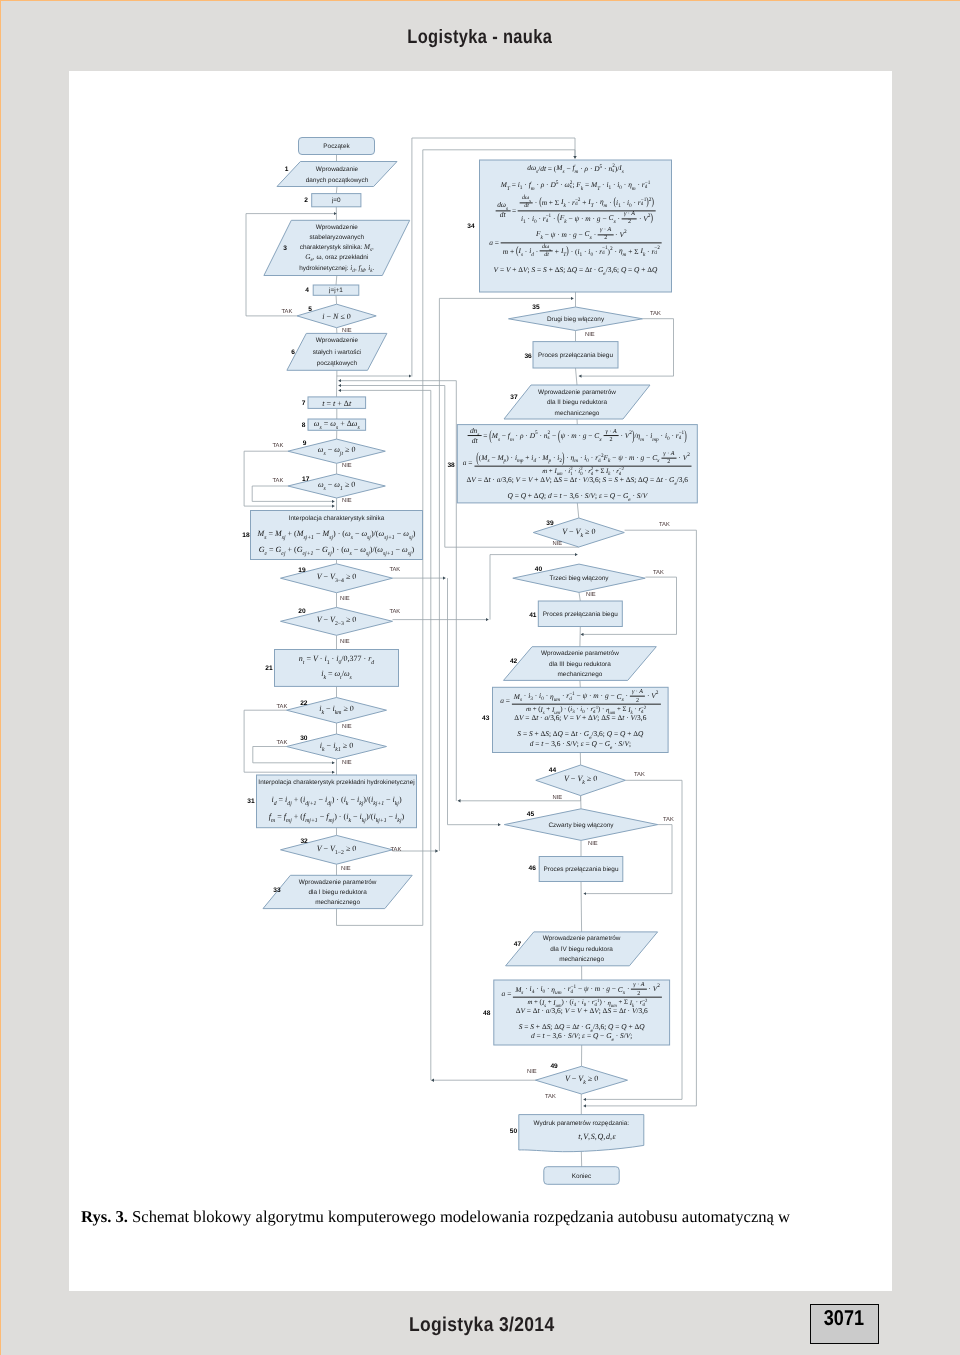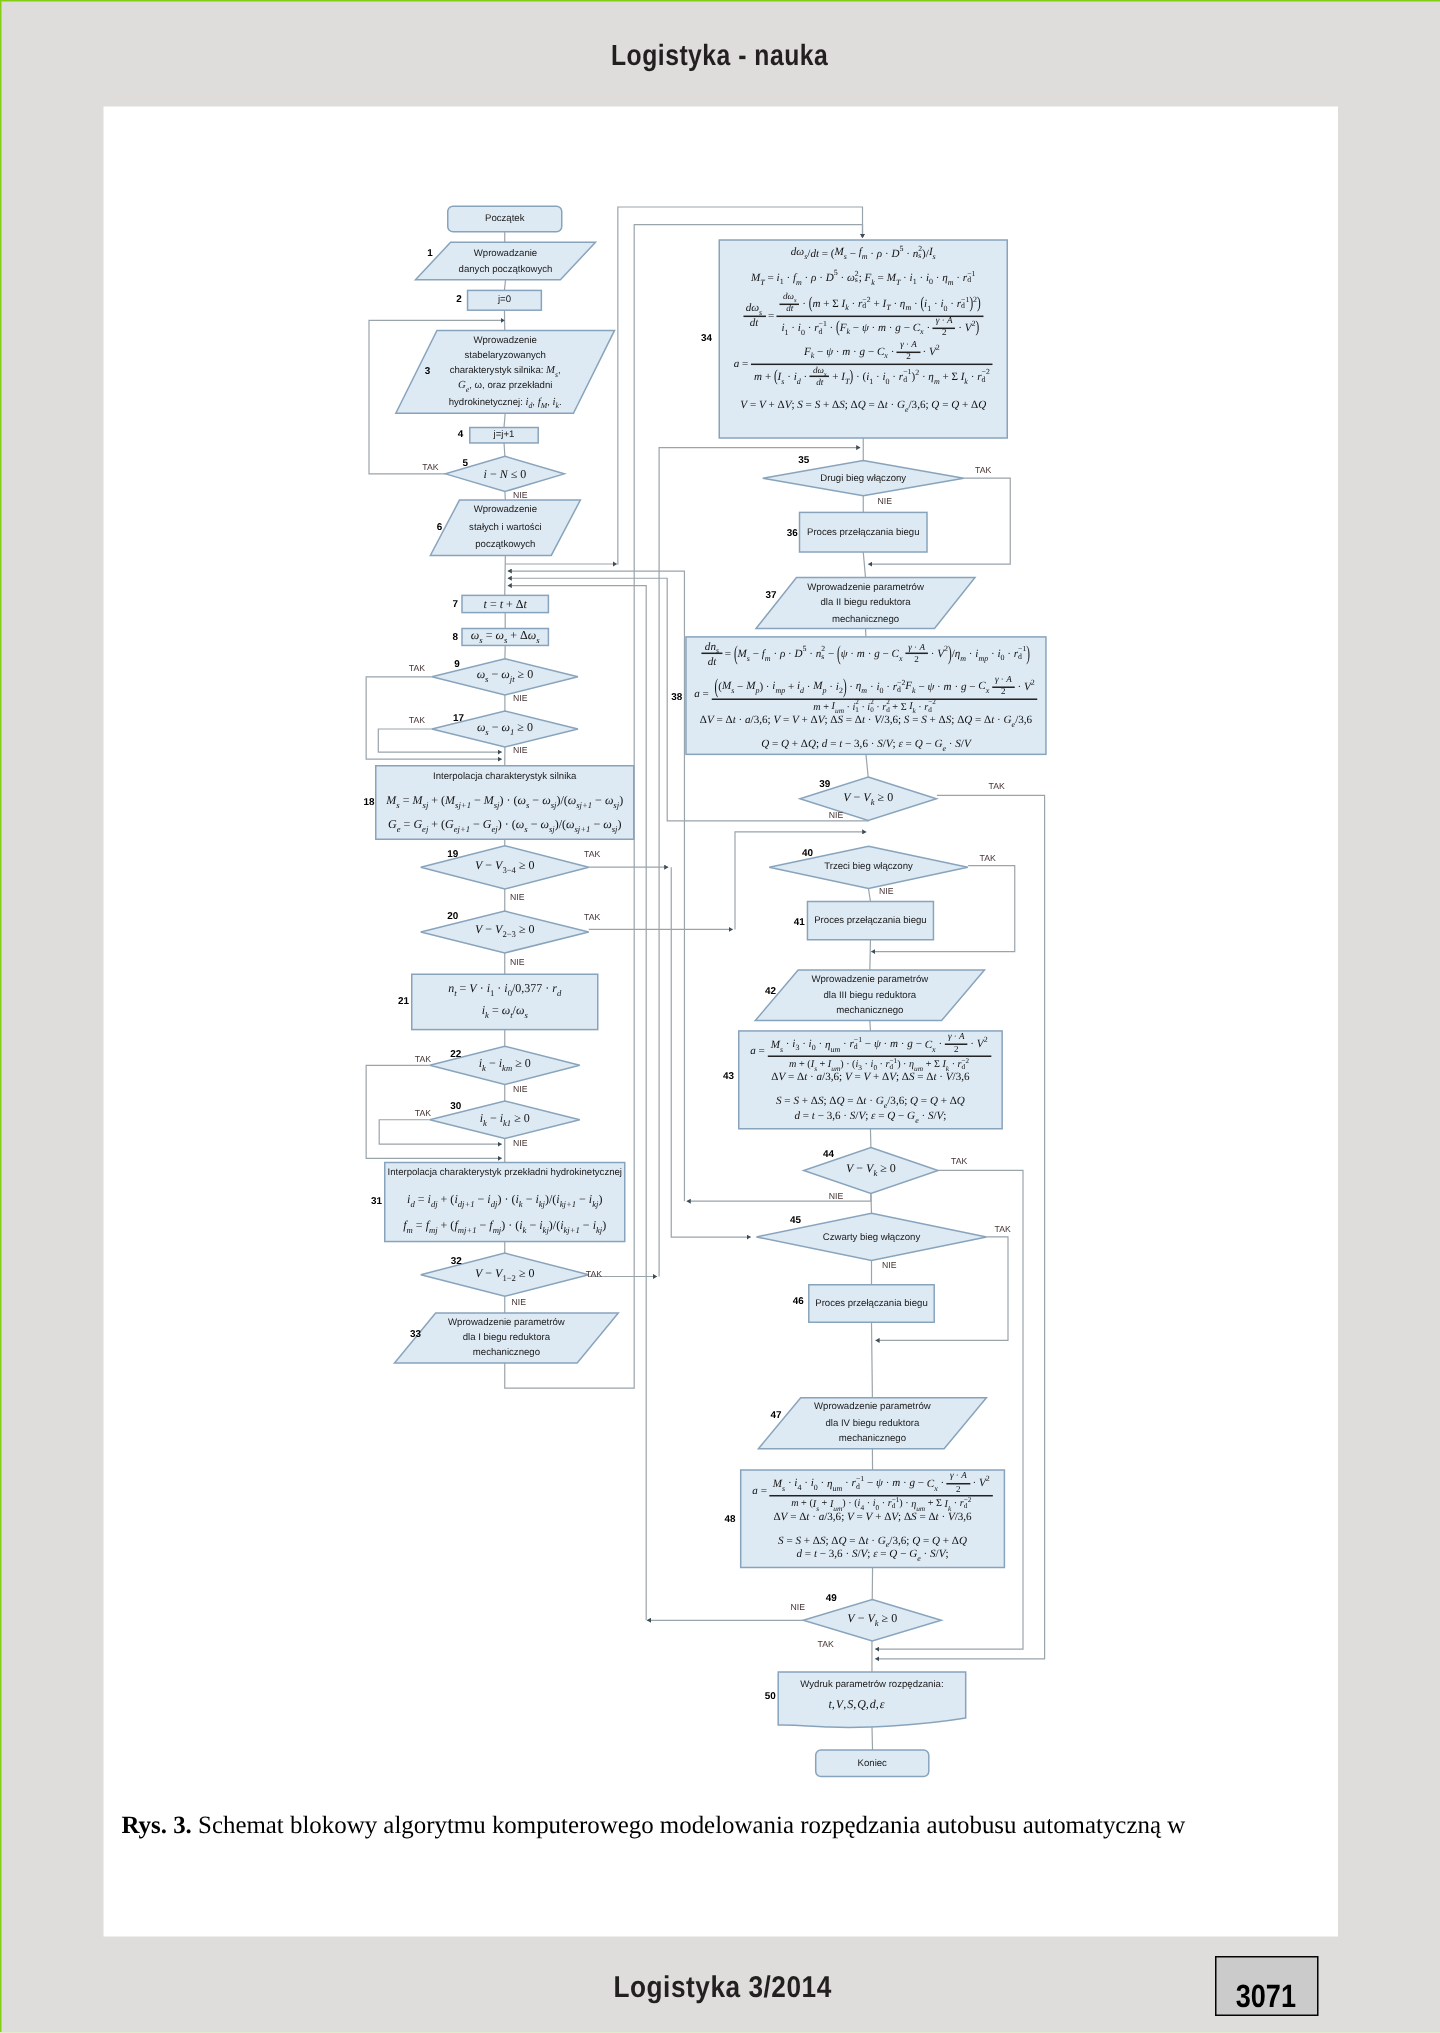--- a/index.html
+++ b/index.html
@@ -1,26 +1,26 @@
 <!DOCTYPE html>
 <html><head>
 <meta charset="utf-8">
 <style>
   html,body{margin:0;padding:0;}
   body{width:960px;height:1355px;background:#fff;font-family:"Liberation Sans",sans-serif;overflow:hidden;-webkit-font-smoothing:antialiased;text-rendering:geometricPrecision;}
-  #root{position:relative;width:960px;height:1355px;background:#84cc16;}
+  #root{position:relative;width:960px;height:1355px;background:#fdba74;}
   .bg{position:absolute;left:1px;top:1px;width:959px;height:1354px;background:#dedddb;}
   .hdr{position:absolute;top:26px;left:0;width:960px;text-align:center;font-weight:bold;font-size:19.5px;letter-spacing:0.4px;color:#231f20;}
   .hdr,.ftrtxt{transform-origin:center top;}
   .hdrinner,.ftrinner{display:inline-block;transform:scaleX(0.845);transform-origin:center;}
   .page{position:absolute;left:68.8px;top:70.6px;width:823.4px;height:1220.5px;background:#fff;}
   .ftr{position:absolute;left:0;top:0;width:960px;height:1161px;}
   .ftrtxt{position:absolute;left:409px;top:1314px;font-weight:bold;font-size:20px;color:#231f20;letter-spacing:0.4px;}
   .ftrinner{transform-origin:left center;transform:scaleX(0.874);}
-  .pgnum{position:absolute;left:810px;top:1304px;width:68.5px;height:40px;border:1.8px solid #050505;background:#cbcbcb;display:flex;align-items:flex-end;justify-content:center;font-weight:bold;font-size:21.5px;color:#000;box-sizing:border-box;}
+  .pgnum{position:absolute;left:810px;top:1304px;width:68.5px;height:40px;border:1.8px solid #050505;background:#cbcbcb;display:flex;align-items:flex-start;justify-content:center;font-weight:bold;font-size:21.5px;color:#000;box-sizing:border-box;}
   .pgnuminner{display:inline-block;transform:scaleX(0.84) translateY(0.8px);}
   .cap{position:absolute;left:81px;top:1206px;width:800px;font-family:"Liberation Serif",serif;font-size:16.6px;line-height:22px;color:#000;}
   .capline1{text-align:justify;}
   .capline2{padding-left:62px;}
   #fig{position:absolute;left:0;top:0;width:960px;height:1355px;}
   #figsvg{position:absolute;left:0;top:0;}
   #figsvg .sh{fill:#dde9f3;stroke:#88a4bd;stroke-width:1.0;}
   #figsvg .cn{fill:none;stroke:#9aa4ab;stroke-width:0.8;}
   .tp{position:absolute;transform:translate(-50%,-50%);white-space:nowrap;font-size:6.4px;color:#1a1a1a;font-family:"Liberation Sans",sans-serif;}
   .tm{position:absolute;transform:translate(-50%,-50%);white-space:nowrap;font-size:8.0px;color:#111;font-family:"Liberation Serif",serif;}
@@ -223,21 +223,21 @@
   <div class="tp" style="left:581.0px;top:869.0px">Proces przełączania biegu</div>
   <div class="tp" style="left:581.6px;top:938.3px">Wprowadzenie parametrów</div>
   <div class="tp" style="left:581.6px;top:948.8px">dla IV biegu reduktora</div>
   <div class="tp" style="left:581.6px;top:959.4px">mechanicznego</div>
   <div class="tf" style="left: 581.7px; top: 998px; margin-top: -3.59px;"><i>a</i> = <span class="frac tight"><span class="fn"><i>M<sub>s</sub></i> · <i>i</i><sub>4</sub> · <i>i</i><sub>0</sub> · <i>η<sub>um</sub></i> · <i>r</i><span class="ss"><sup>−1</sup><sub>d</sub></span> − <i>ψ</i> · <i>m</i> · <i>g</i> − <i>C<sub>x</sub></i> · <span class="frac sm"><span class="fn"><i>γ</i> · <i>A</i></span><span class="fd">2</span></span> · <i>V</i><sup>2</sup></span><span class="fd"><i>m</i> + (<i>I<sub>s</sub></i> + <i>I<sub>um</sub></i>) · (<i>i</i><sub>4</sub> · <i>i</i><sub>0</sub> · <i>r</i><span class="ss"><sup>−1</sup><sub>d</sub></span>) · <i>η<sub>um</sub></i> + Σ <i>I<sub>k</sub></i> · <i>r</i><span class="ss"><sup>−2</sup><sub>d</sub></span></span></span></div>
   <div class="tf" style="left:581.7px;top:1011.0px">Δ<i>V</i> = Δ<i>t</i> · <i>a</i>/3,6; <i>V</i> = <i>V</i> + Δ<i>V</i>; Δ<i>S</i> = Δ<i>t</i> · <i>V</i>/3,6</div>
   <div class="tf" style="left:581.7px;top:1026.5px"><i>S</i> = <i>S</i> + Δ<i>S</i>; Δ<i>Q</i> = Δ<i>t</i> · <i>G<sub>e</sub></i>/3,6; <i>Q</i> = <i>Q</i> + Δ<i>Q</i></div>
   <div class="tf" style="left:581.7px;top:1036.0px"><i>d</i> = <i>t</i> − 3,6 · <i>S</i>/<i>V</i>; <i>ε</i> = <i>Q</i> − <i>G<sub>e</sub></i> · <i>S</i>/<i>V</i>;</div>
   <div class="tm" style="left:581.5px;top:1080.2px"><i>V</i> − <i>V<sub>k</sub></i> ≥ 0</div>
   <div class="tp" style="left:581.3px;top:1122.5px">Wydruk parametrów rozpędzania:</div>
-  <div class="tm" style="left:571px;top:1135.5px"><i>t</i>, <i>V</i>, <i>S</i>, <i>Q</i>, <i>d</i>, <i>ε</i></div>
+  <div class="tm" style="left:597px;top:1135.5px"><i>t</i>, <i>V</i>, <i>S</i>, <i>Q</i>, <i>d</i>, <i>ε</i></div>
   <div class="tp" style="left:581.5px;top:1175.5px">Koniec</div>
   <div class="nn" style="left:286.6px;top:169.4px">1</div>
   <div class="nn" style="left:306.0px;top:200.4px">2</div>
   <div class="nn" style="left:285.0px;top:248.0px">3</div>
   <div class="nn" style="left:307.0px;top:290.2px">4</div>
   <div class="nn" style="left:310.2px;top:308.6px">5</div>
   <div class="nn" style="left:293.0px;top:351.5px">6</div>
   <div class="nn" style="left:303.5px;top:402.6px">7</div>
   <div class="nn" style="left:303.5px;top:424.6px">8</div>
   <div class="nn" style="left:304.7px;top:442.8px">9</div>

